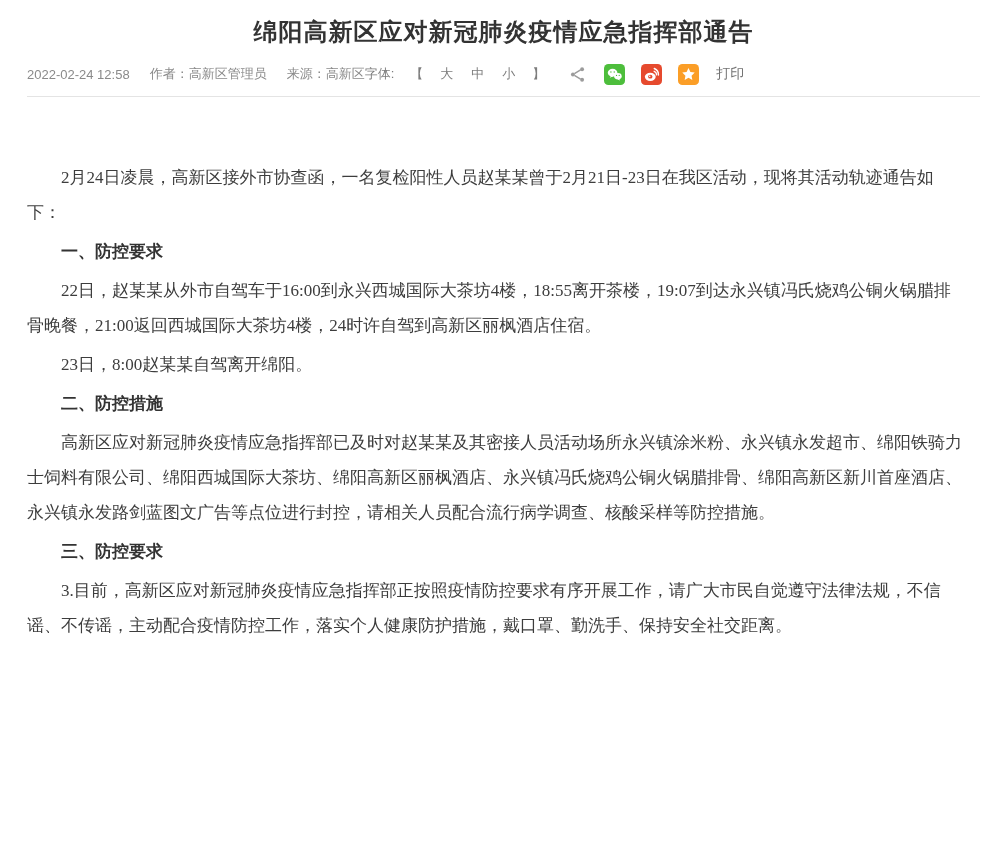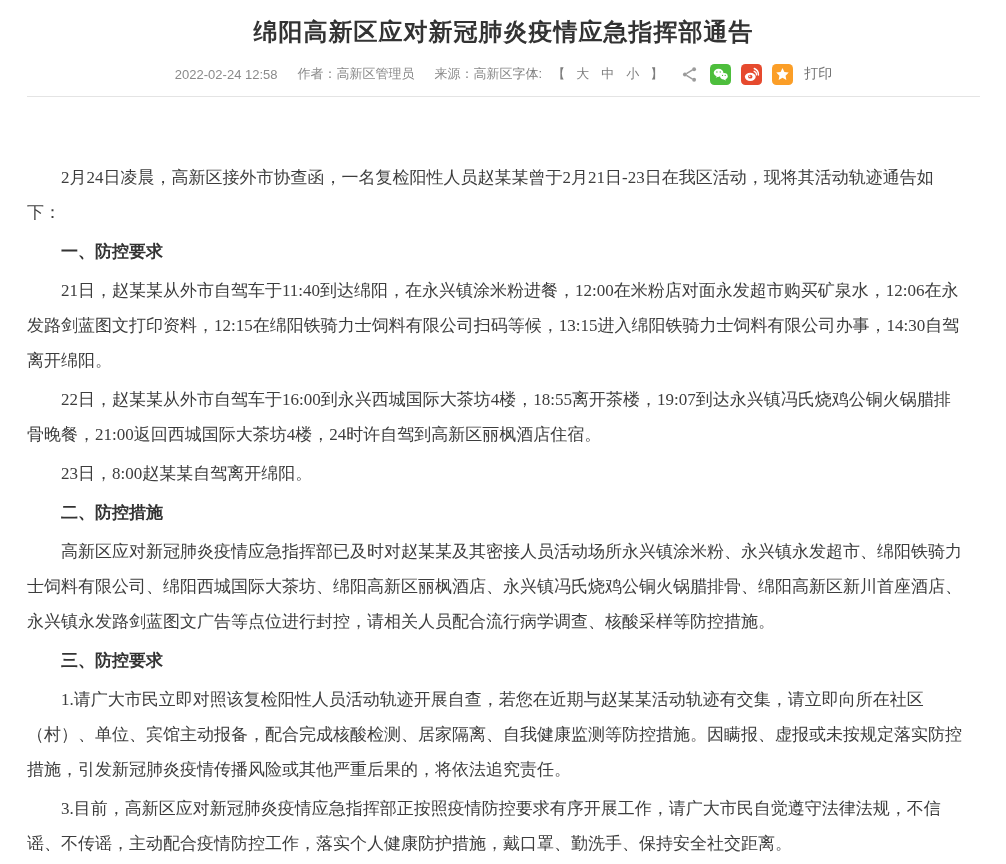--- a/index.html
+++ b/index.html
@@ -9,26 +9,26 @@
     font-family:"Liberation Sans", sans-serif;
     border-radius:9px;
   }
   .title {
     margin:0; padding-top:15px; text-align:center;
     font-size:24px; line-height:34px; font-weight:bold;
     color:#333333; letter-spacing:1px;
   }
   .meta-row {
     margin-top:13px; height:24px;
-    display:flex; justify-content:center; align-items:center;
+    display:flex; justify-content:flex-start; align-items:center;
     font-size:13px; color:#8a8a8a; white-space:nowrap;
   }
   .meta-left { display:flex; align-items:center; gap:20px; }
   .meta-item { display:inline-flex; }
-  .meta-right { display:flex; align-items:center; gap:10px; color:#7d7d7d; }
+  .meta-right { display:flex; align-items:center; gap:16px; color:#7d7d7d; }
   .font-bracket { color:#7d7d7d; }
   .font-size-opt { color:#7d7d7d; cursor:pointer; margin:0 1px; }
   .icon-btn {
     width:21px; height:21px; display:inline-flex;
     align-items:center; justify-content:center;
     cursor:pointer; flex:0 0 auto;
   }
   .share-btn { margin-left:6px; }
   .print-label { color:#737373; font-size:14px; margin-left:1px; cursor:pointer; }
   .divider { border:none; border-top:1px solid #e4e4e4; margin:10px 0 0 0; }
@@ -116,23 +116,21 @@
 
       <span class="print-label">打印</span>
     </div>
   </div>
 
   <hr class="divider">
 
   <div class="article">
       <p class="para">2月24日凌晨，高新区接外市协查函，一名复检阳性人员赵某某曾于2月21日-23日在我区活动，现将其活动轨迹通告如下：</p>
       <p class="heading">一、防控要求</p>
-      <p class="para">21日，赵某某从外市自驾车于11:40到达绵阳，在永兴镇涂米粉进餐，12:00在米粉店对面永发超市购买矿泉水，12:06在永发路剑蓝图文打印资料，12:15在绵阳铁骑力士饲料有限公司扫码等候，13:15进入绵阳铁骑力士饲料有限公司办事，14:30自驾离开绵阳。</p>
       <p class="para">22日，赵某某从外市自驾车于16:00到永兴西城国际大茶坊4楼，18:55离开茶楼，19:07到达永兴镇冯氏烧鸡公铜火锅腊排骨晚餐，21:00返回西城国际大茶坊4楼，24时许自驾到高新区丽枫酒店住宿。</p>
       <p class="para">23日，8:00赵某某自驾离开绵阳。</p>
       <p class="heading">二、防控措施</p>
       <p class="para">高新区应对新冠肺炎疫情应急指挥部已及时对赵某某及其密接人员活动场所永兴镇涂米粉、永兴镇永发超市、绵阳铁骑力士饲料有限公司、绵阳西城国际大茶坊、绵阳高新区丽枫酒店、永兴镇冯氏烧鸡公铜火锅腊排骨、绵阳高新区新川首座酒店、永兴镇永发路剑蓝图文广告等点位进行封控，请相关人员配合流行病学调查、核酸采样等防控措施。</p>
       <p class="heading">三、防控要求</p>
-      <p class="para">1.请广大市民立即对照该复检阳性人员活动轨迹开展自查，若您在近期与赵某某活动轨迹有交集，请立即向所在社区（村）、单位、宾馆主动报备，配合完成核酸检测、居家隔离、自我健康监测等防控措施。因瞒报、虚报或未按规定落实防控措施，引发新冠肺炎疫情传播风险或其他严重后果的，将依法追究责任。</p>
       <p class="para">3.目前，高新区应对新冠肺炎疫情应急指挥部正按照疫情防控要求有序开展工作，请广大市民自觉遵守法律法规，不信谣、不传谣，主动配合疫情防控工作，落实个人健康防护措施，戴口罩、勤洗手、保持安全社交距离。</p>
     </div>
 
 </div>
 
 </body></html>

